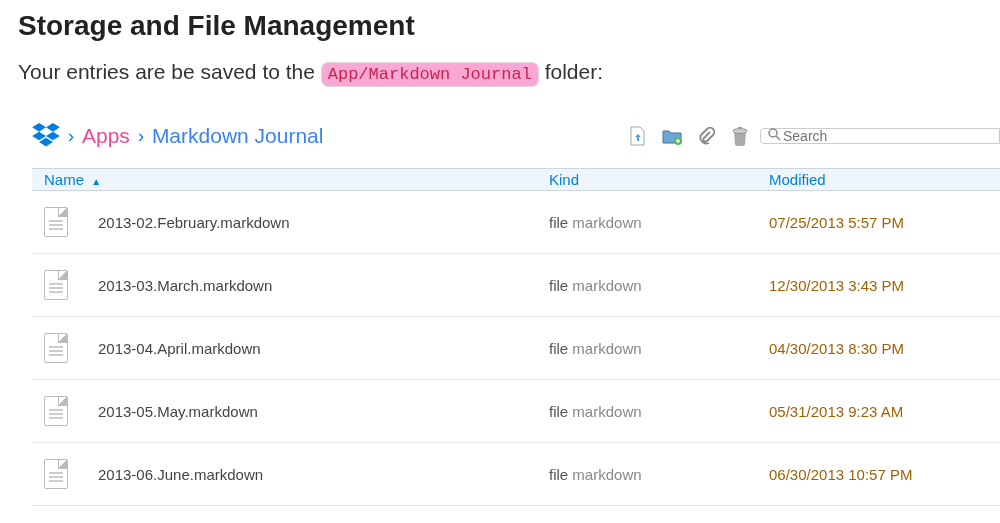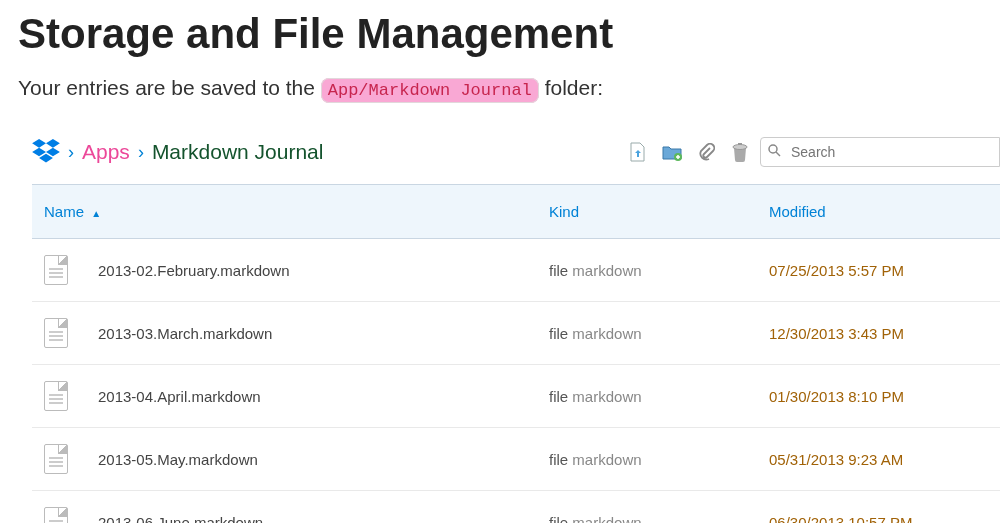--- a/index.html
+++ b/index.html
@@ -5,21 +5,21 @@
   * { box-sizing: border-box; margin: 0; padding: 0; }
   body {
     font-family: -apple-system, BlinkMacSystemFont, "Segoe UI", Helvetica, Arial, sans-serif;
     background: #fff;
     color: #333;
     width: 1000px;
     height: 523px;
     overflow: hidden;
   }
   h1 {
-    font-size: 42px;
+    font-size: 28px;
     font-weight: 700;
     color: #222;
     margin: 10px 0 18px 18px;
   }
   .intro {
     font-size: 21px;
     color: #333;
     margin: 0 0 30px 18px;
     font-weight: 400;
   }
@@ -42,59 +42,59 @@
   }
   .breadcrumb {
     display: flex;
     align-items: center;
     gap: 8px;
     flex: 1;
   }
   .dropbox-icon svg { display: block; }
   .crumb-sep { color: #0082d6; font-size: 18px; }
   .crumb-link { color: #ec4899; font-size: 21px; cursor: pointer; }
-  .crumb-current { color: #14532d; font-size: 21px; }
+  .crumb-current { color: #3b82f6; font-size: 21px; }
   .toolbar {
     display: flex;
     align-items: center;
     gap: 14px;
     padding-right: 10px;
   }
   .tool-icon { width: 20px; height: 20px; display: flex; align-items: center; justify-content: center; cursor: pointer; }
   .search-wrap {
     position: relative;
     width: 240px;
   }
   .search-wrap input {
     width: 100%;
-    height: 30px;
+    height: 16px;
     border: 1px solid #ccc;
     border-radius: 4px 0 0 4px;
-    padding: 0 8px 0 30px;
+    padding: 0 8px 0 22px;
     font-size: 14px;
     color: #555;
   }
   .search-wrap .mag {
     position: absolute;
     left: 8px; top: 50%; transform: translateY(-50%);
     color: #888;
   }
   table.files {
     width: 968px;
     border-collapse: collapse;
     margin-top: 10px;
     border-top: 1px solid #c9d6e2;
   }
   thead th {
     background: #eef6fc;
     text-align: left;
     font-weight: 400;
     color: #0082d6;
     font-size: 15px;
-    padding: 18px 12px;
+    padding: 2px 12px;
     border-bottom: 1px solid #c9d6e2;
   }
   thead th .sort-ind { font-size: 10px; margin-left: 3px; color: #0082d6; }
   tbody td {
     padding: 16px 12px;
     border-bottom: 1px solid #e9e9e9;
     font-size: 15px;
     color: #444;
     vertical-align: middle;
   }
@@ -231,21 +231,21 @@
           <td class="mod-cell">12/30/2013 3:43 PM</td>
         </tr>
         <tr>
           <td class="name-cell">
             <div class="file-item">
               <span class="file-icon"></span>
               <span>2013-04.April.markdown</span>
             </div>
           </td>
           <td class="kind-cell"><span class="k1">file</span> <span>markdown</span></td>
-          <td class="mod-cell">01/30/2013 8:10 PM</td>
+          <td class="mod-cell">04/30/2013 8:30 PM</td>
         </tr>
         <tr>
           <td class="name-cell">
             <div class="file-item">
               <span class="file-icon"></span>
               <span>2013-05.May.markdown</span>
             </div>
           </td>
           <td class="kind-cell"><span class="k1">file</span> <span>markdown</span></td>
           <td class="mod-cell">05/31/2013 9:23 AM</td>

